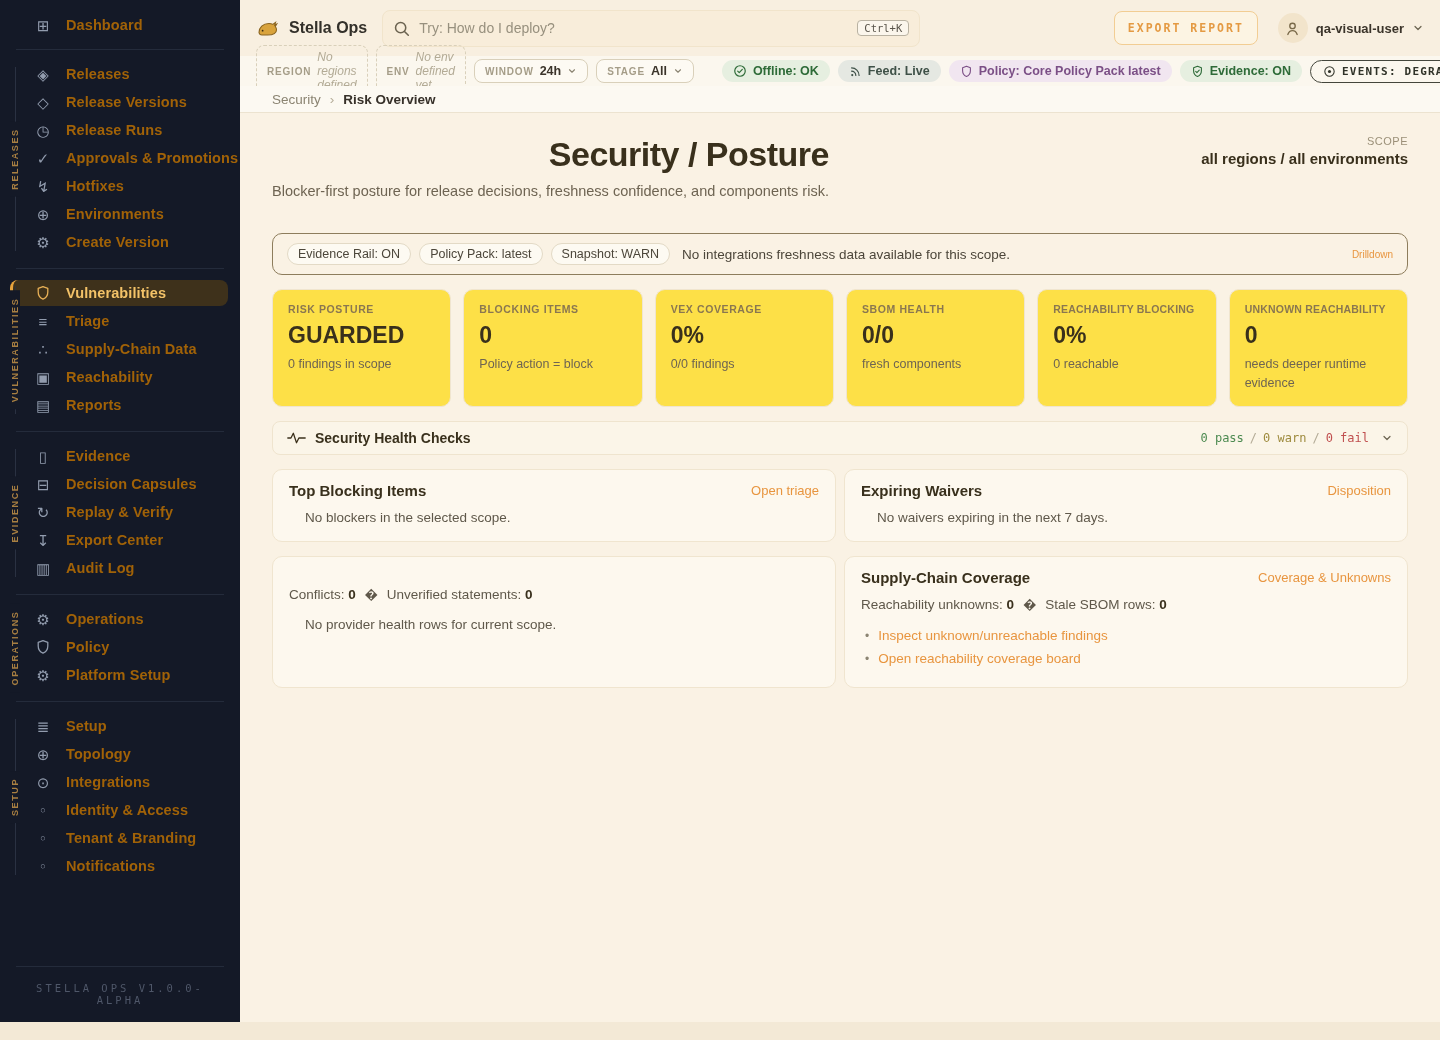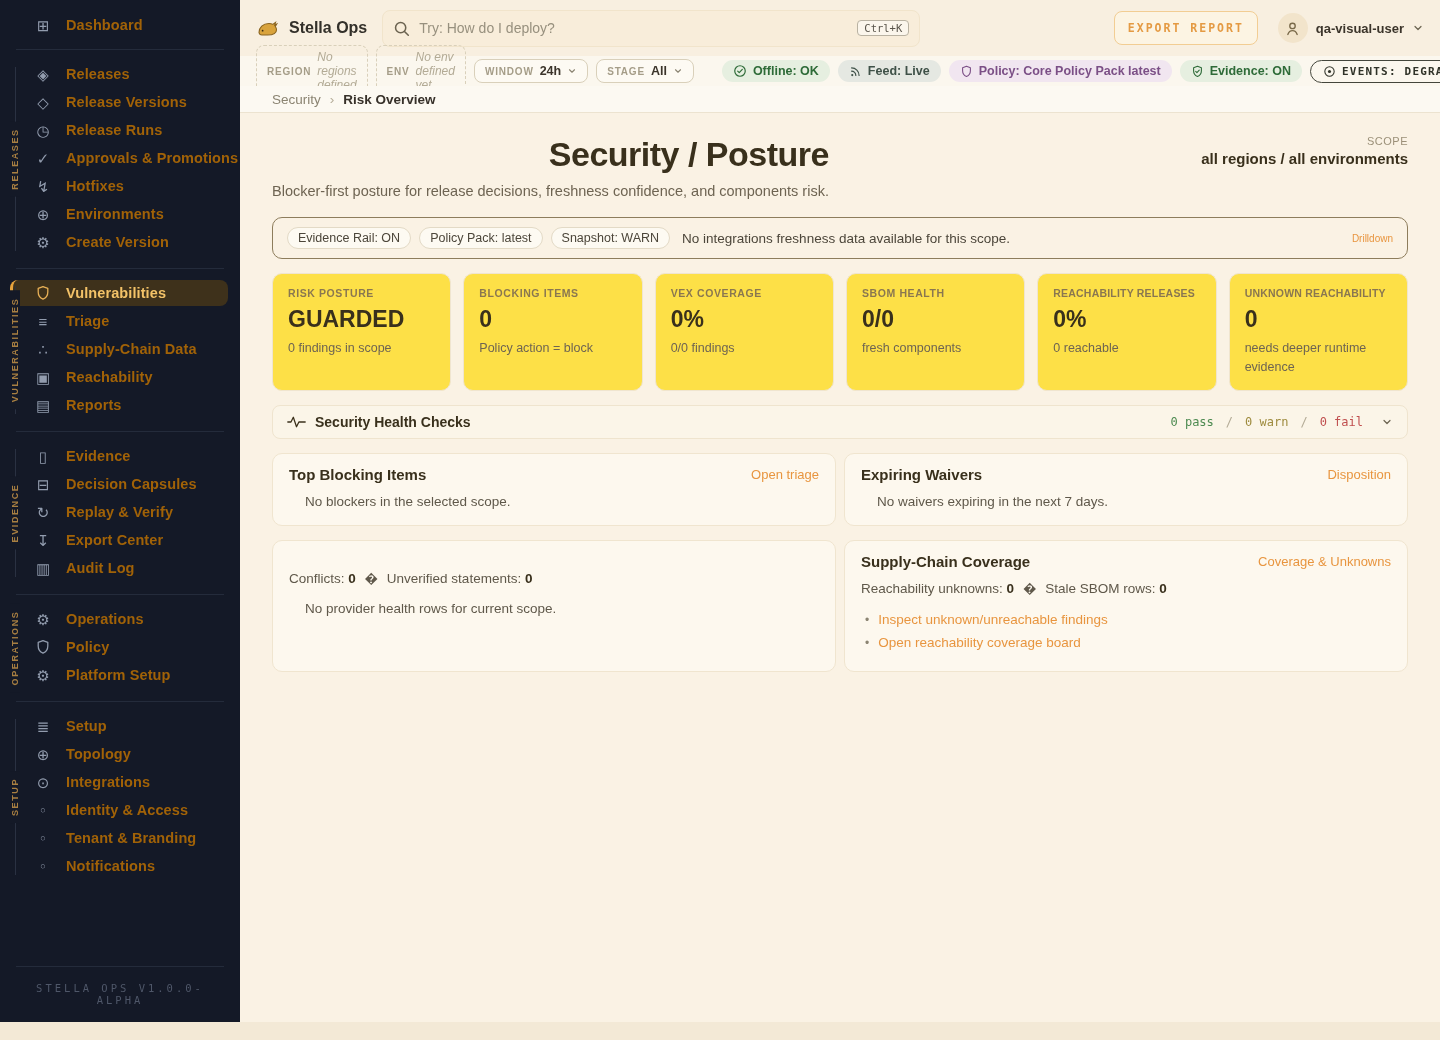--- a/index.html
+++ b/index.html
@@ -75,38 +75,38 @@
   .crumb-current { color:#37312a; font-weight:700; }
 
   .content { flex:1; padding:14px 32px 0; overflow:hidden; }
   .pagehead { display:flex; justify-content:space-between; align-items:flex-start; }
   .page-title { font-size:34px; font-weight:800; color:#39301c; letter-spacing:-.5px; margin-top:8px;text-align:right; }
   .page-sub { margin-top:9px; font-size:14.5px; color:#6e6452; }
   .scope { text-align:right; margin-top:8px; }
   .scope-label { font-size:11px; letter-spacing:.5px; color:#9b9078; }
   .scope-value { font-size:15px; font-weight:700; color:#39301c; margin-top:3px; }
 
-  .banner { margin-top:18px; border:1px solid #8d7d5c; border-radius:10px; padding:9px 14px;
+  .banner { margin-top:34px; border:1px solid #8d7d5c; border-radius:10px; padding:9px 14px;
             display:flex; align-items:center; gap:8px; }
   .banner-chip { background:#fdfaf2; border:1px solid #e3dac6; border-radius:999px; padding:3px 10px;
                  font-size:12.5px; color:#4c463a; white-space:nowrap; }
   .banner-msg { font-size:13.5px; color:#4c463a; margin-left:4px; }
   .banner-link { margin-left:auto; font-size:10px; color:#e8953f; cursor:pointer; white-space:nowrap; }
 
   .metrics { margin-top:14px; display:flex; gap:12px; }
   .mcard { flex:1; background:#fde047; border:1px solid #f0e5cf; border-radius:10px; padding:13px 15px; min-width:0; }
   .m-label { font-size:10.5px; font-weight:700; letter-spacing:.6px; color:#8a7750; white-space:nowrap; }
   .m-value { font-size:23px; font-weight:700; color:#39301c; margin-top:7px; }
   .m-sub { font-size:12.5px; color:#6e6452; margin-top:6px; line-height:1.5; }
 
   .healthbar { margin-top:14px; display:flex; justify-content:space-between; align-items:center;
                background:#fbf5e8; border:1px solid #efe4ce; border-radius:8px; padding:8px 14px; cursor:pointer; }
   .hb-left { display:flex; align-items:center; gap:9px; }
   .hb-title { font-size:14px; font-weight:700; color:#39301c; }
-  .hb-right { display:flex; align-items:center; gap:12px; font-family:"DejaVu Sans Mono", monospace; font-size:12px; }
+  .hb-right { display:flex; align-items:center; gap:6px; font-family:"DejaVu Sans Mono", monospace; font-size:12px; }
   .hb-pass { color:#4c8a50; } .hb-warn { color:#9e8b3e; } .hb-fail { color:#c04f4f; }
   .hb-sep { color:#b3ab96; }
 
   .cardgrid { margin-top:14px; display:grid; grid-template-columns:1fr 1fr; gap:14px 8px; }
   .card { background:#fdf8ee; border:1px solid #f0e5cf; border-radius:10px; padding:12px 16px 16px; }
   .card-head { display:flex; justify-content:space-between; align-items:center; }
   .card-title { font-size:15px; font-weight:700; color:#39301c; }
   .card-link { font-size:13px; color:#e8953f; cursor:pointer; white-space:nowrap; }
   .card-body { margin:11px 0 0 16px; font-size:13.5px; color:#5f584a; }
   .card-stats { margin-top:16px; font-size:13.5px; color:#5f584a; }
@@ -414,21 +414,21 @@
           <div class="m-label">VEX COVERAGE</div>
           <div class="m-value">0%</div>
           <div class="m-sub">0/0 findings</div>
         </div>
         <div class="mcard">
           <div class="m-label">SBOM HEALTH</div>
           <div class="m-value">0/0</div>
           <div class="m-sub">fresh components</div>
         </div>
         <div class="mcard">
-          <div class="m-label" style="letter-spacing:.2px">REACHABILITY RELEASES</div>
+          <div class="m-label" style="letter-spacing:.2px">REACHABILITY BLOCKING</div>
           <div class="m-value">0%</div>
           <div class="m-sub">0 reachable</div>
         </div>
         <div class="mcard">
           <div class="m-label" style="letter-spacing:.2px">UNKNOWN REACHABILITY</div>
           <div class="m-value">0</div>
           <div class="m-sub">needs deeper runtime evidence</div>
         </div>
       </div>
 

